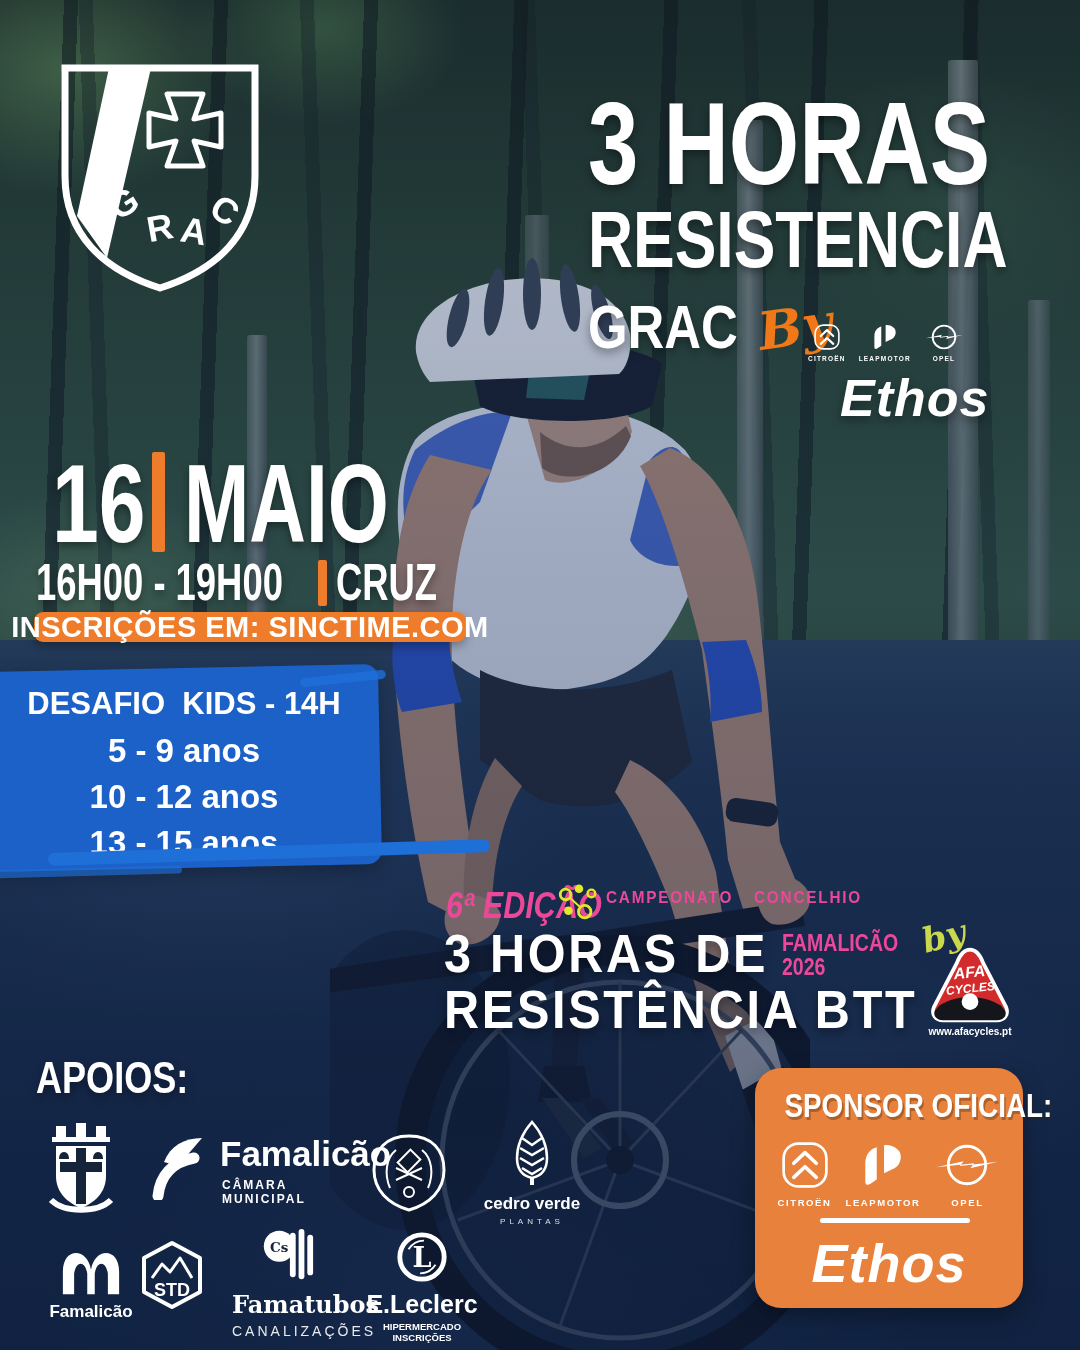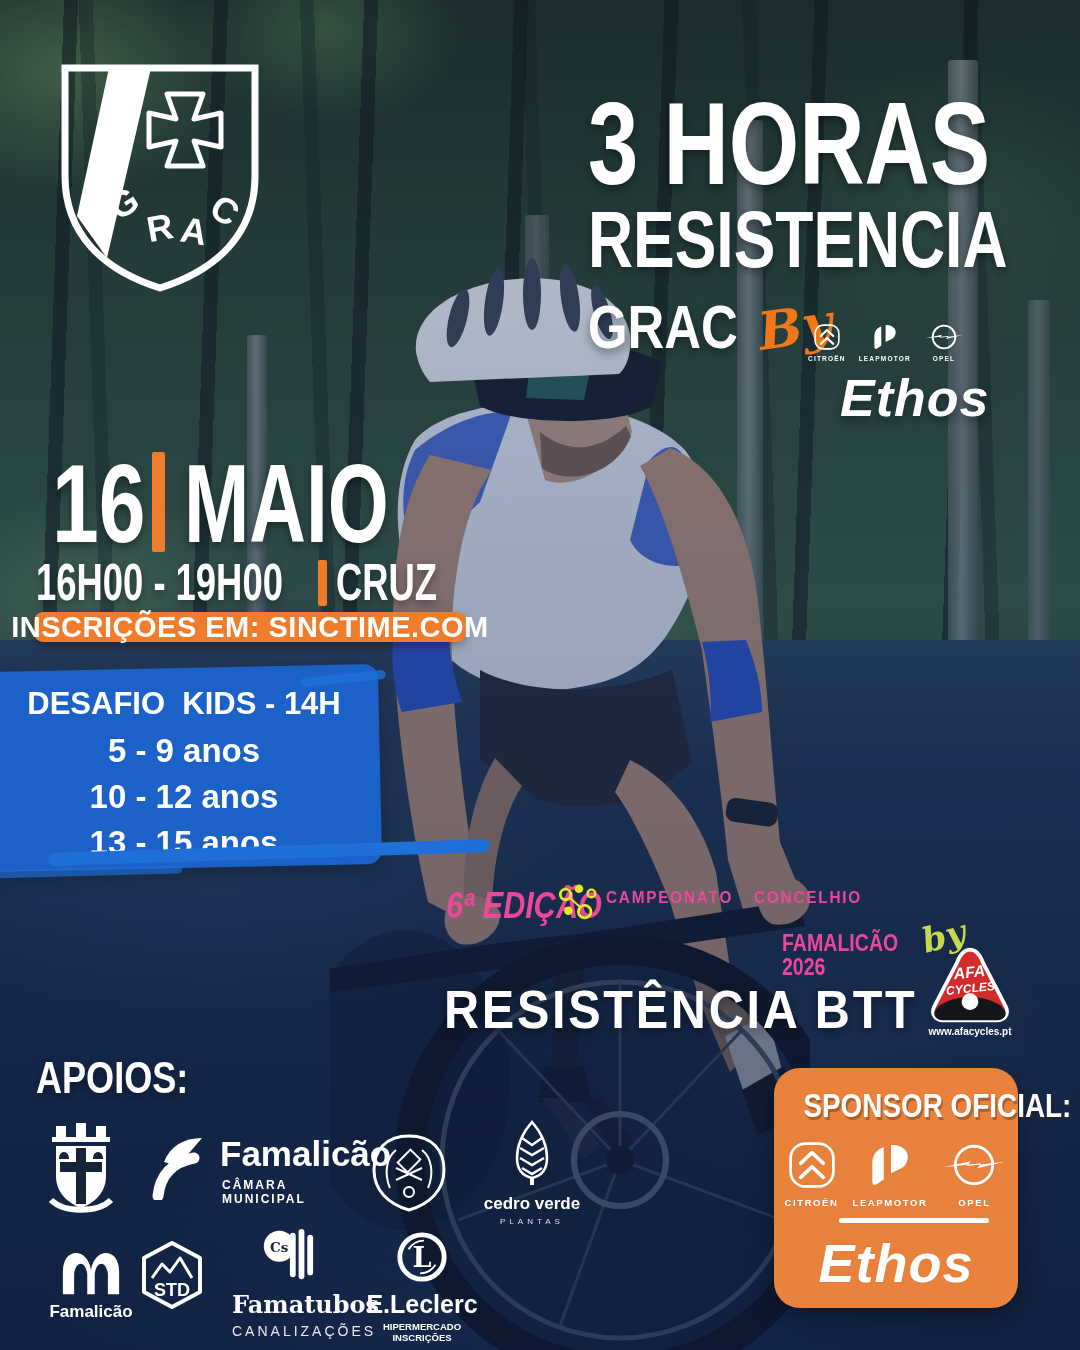--- a/index.html
+++ b/index.html
@@ -210,20 +210,22 @@
     </g>
     <circle cx="24" cy="7" r="4.5" fill="currentColor"></circle>
     <circle cx="13" cy="30" r="4.5" fill="currentColor"></circle>
     <line x1="15" y1="17" x2="26" y2="27" stroke="currentColor" stroke-width="2"></line>
   </svg>
   <div class="abs yellow" style="left:606px;top:888px;font-size:17px;font-weight:800;letter-spacing:2px;line-height:19px">
     <div class="sx90">CAMPEONATO</div>
     <div class="sx90">CONCELHIO</div>
   </div>
 
+  <div class="abs cond tsh" style="left:444px;top:926px;font-size:54px;letter-spacing:3px">
+    <span class="sx90">3 HORAS DE</span></div>
   <div class="abs cond yellow" style="left:782px;top:932px;font-size:23px">
     <span class="sx85">FAMALICÃO</span></div>
   <div class="abs cond yellow" style="left:782px;top:956px;font-size:23px">
     <span class="sx85">2026</span></div>
   <div class="abs cond tsh" style="left:444px;top:982px;font-size:54px;letter-spacing:3px">
     <span class="sx90">RESISTÊNCIA BTT</span></div>
 
   <div class="abs script" style="left:922px;top:916px;font-size:34px;color:#c9d84d;transform:rotate(-14deg)">by</div>
   <svg class="abs" style="left:928px;top:946px" width="84" height="78" viewBox="0 0 90 84">
     <path d="M45,4 C52,4 56,10 59,18 L84,66 C87,74 82,80 74,80 L16,80 C8,80 3,74 6,66 L31,18 C34,10 38,4 45,4 Z" fill="#d32b2b" stroke="#fff" stroke-width="4"></path>
@@ -315,21 +317,21 @@
     <svg width="54" height="54" viewBox="0 0 56 56">
       <circle cx="28" cy="28" r="23" fill="none" stroke="#fff" stroke-width="5"></circle>
       <text x="28" y="38" text-anchor="middle" fill="#fff" font-family="DejaVu Serif, serif" font-weight="bold" font-size="28">L</text>
       <path d="M14,20 C18,14 24,11 30,11" fill="none" stroke="#fff" stroke-width="2"></path>
       <path d="M42,36 C38,42 32,45 26,45" fill="none" stroke="#fff" stroke-width="2"></path>
     </svg>
     <div style="font-size:25px;font-weight:800;margin-top:2px">E.Leclerc</div>
     <div style="font-size:9.5px;font-weight:700;margin-top:2px">HIPERMERCADO INSCRIÇÕES</div>
   </div>
 
-  <div class="abs sponsor-box" style="left:774px;top:1068px;width:244px;height:240px">
+  <div class="abs sponsor-box" style="left:755px;top:1068px;width:268px;height:240px">
     <div class="cond" style="position:absolute;left:0;top:20px;width:100%;text-align:center;font-size:34px;text-shadow:2px 3px 0 rgba(60,35,10,.35)">
       <span class="sx82" style="transform-origin:center top">SPONSOR OFICIAL:</span>
     </div>
     <div style="position:absolute;left:0;top:70px;width:100%;display:flex;justify-content:center;gap:14px">
       <div class="brandcol brandcol-lg">
         <svg width="54" height="54" viewBox="0 0 48 48" style="color:#fff">
           <rect x="5" y="5" width="38" height="38" rx="13" fill="none" stroke="currentColor" stroke-width="2.4"></rect>
           <path d="M14,22.5 L24,13 L34,22.5" fill="none" stroke="currentColor" stroke-width="3.2" stroke-linecap="round" stroke-linejoin="round"></path>
           <path d="M14,35 L24,25.5 L34,35" fill="none" stroke="currentColor" stroke-width="3.2" stroke-linecap="round" stroke-linejoin="round"></path>
         </svg>

